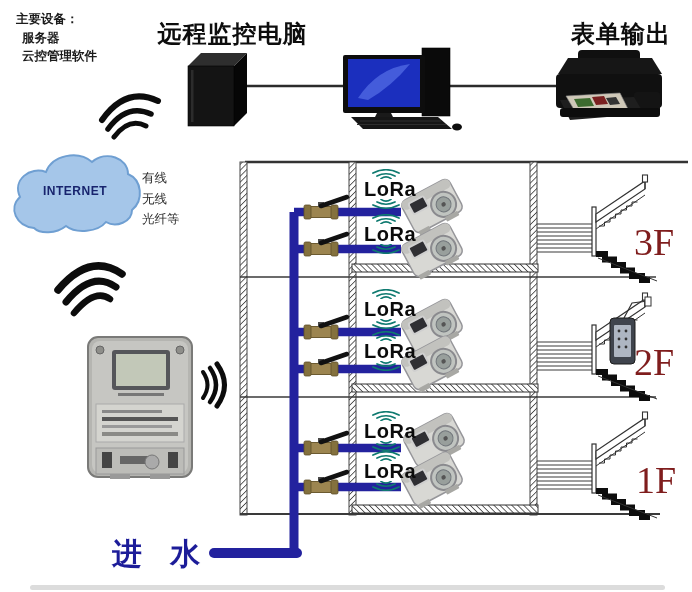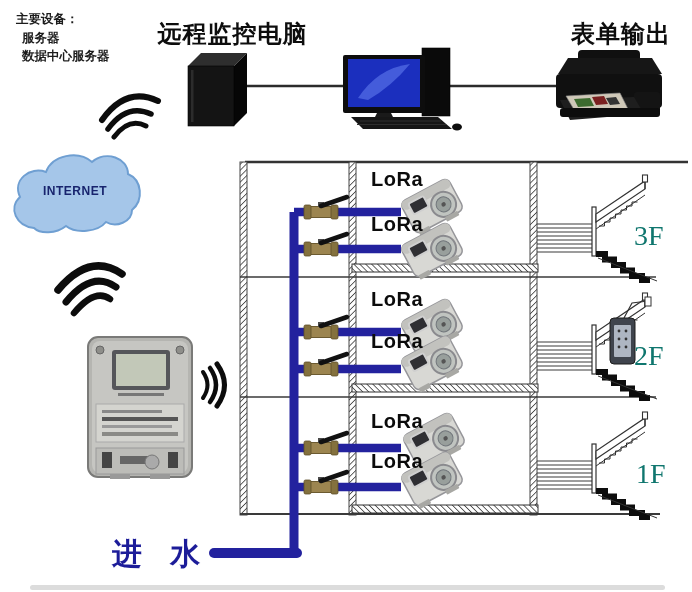--- a/index.html
+++ b/index.html
@@ -7,22 +7,22 @@
   #stage{position:relative;width:692px;height:592px;background:#ffffff;overflow:hidden;
          font-family:"Liberation Sans",sans-serif}
   #stage svg.canvas{position:absolute;left:0;top:0;z-index:1}
   .lbl{position:absolute;z-index:5;color:#111}
   .devtitle{font-size:24px;font-weight:bold;text-align:center;letter-spacing:1px;color:#0d0d0d}
   .equip{left:16px;top:10px;font-size:12.5px;line-height:18.5px;font-weight:600;color:#1c1c1c}
   .equip .item{padding-left:6px}
   .linktypes{left:142px;top:168px;font-size:12.5px;line-height:20.5px;color:#2a2a2a}
   .internet{left:24px;top:184px;width:102px;text-align:center;font-family:Liberation Sans, sans-serif;
             font-size:12px;font-weight:bold;color:var(--internet);letter-spacing:.5px}
-  .floorlbl{font-family:"Liberation Serif",serif;font-size:28px;color:#0f766e}
-  .lora{position:absolute;left:364px;width:60px;z-index:5;display:flex;flex-direction:row;align-items:flex-start}
+  .floorlbl{font-family:"Liberation Serif",serif;font-size:38px;color:#7f1d1d}
+  .lora{position:absolute;left:364px;width:60px;z-index:5;display:flex;flex-direction:column;align-items:flex-start}
   .lora .txt{font-size:20px;font-weight:bold;color:#0b0b0b;letter-spacing:.5px;line-height:20px}
   .lora svg{margin-left:7px;display:block}
   .lora svg.b{transform:scaleY(-1)}
   .lora path{stroke:var(--wave);stroke-width:1.7;fill:none;stroke-linecap:round}
   .inlet{left:112px;top:534px;font-size:30px;font-weight:bold;color:var(--inlet);letter-spacing:10px}
 </style>
 </head>
 <body>
 
 <div id="stage">
@@ -202,28 +202,33 @@
     <rect x="110" y="474" width="20" height="5" fill="#999"></rect>
     <rect x="150" y="474" width="20" height="5" fill="#999"></rect>
   </g>
 
   <rect x="30" y="585" width="635" height="5" rx="2.5" fill="#dcdcdc"></rect>
 </svg>
 
 <div class="lbl equip">
   <div>主要设备：</div>
   <div class="item">服务器</div>
-  <div class="item">数据中心服务器</div>
+  <div class="item">云控管理软件</div>
 </div>
 
 <div class="lbl devtitle" style="left:155px;top:18px;width:155px">远程监控电脑</div>
 <div class="lbl devtitle" style="left:571px;top:18px;width:100px">表单输出</div>
 
 <div class="lbl internet">INTERNET</div>
 
+<div class="lbl linktypes">
+  <div>有线</div>
+  <div>无线</div>
+  <div>光纤等</div>
+</div>
 
 <div class="lbl floorlbl" style="left:634px;top:220px">3F</div>
 <div class="lbl floorlbl" style="left:634px;top:340px">2F</div>
 <div class="lbl floorlbl" style="left:636px;top:458px">1F</div>
 
 <div class="lora" style="top:169px">
   <svg width="30" height="10" viewBox="0 0 30 10">
         <path d="M2,4 Q15,-2.5 28,4"></path>
         <path d="M6,7 Q15,2.5 24,7"></path>
         <path d="M10,9.6 Q15,6.2 20,9.6"></path>

